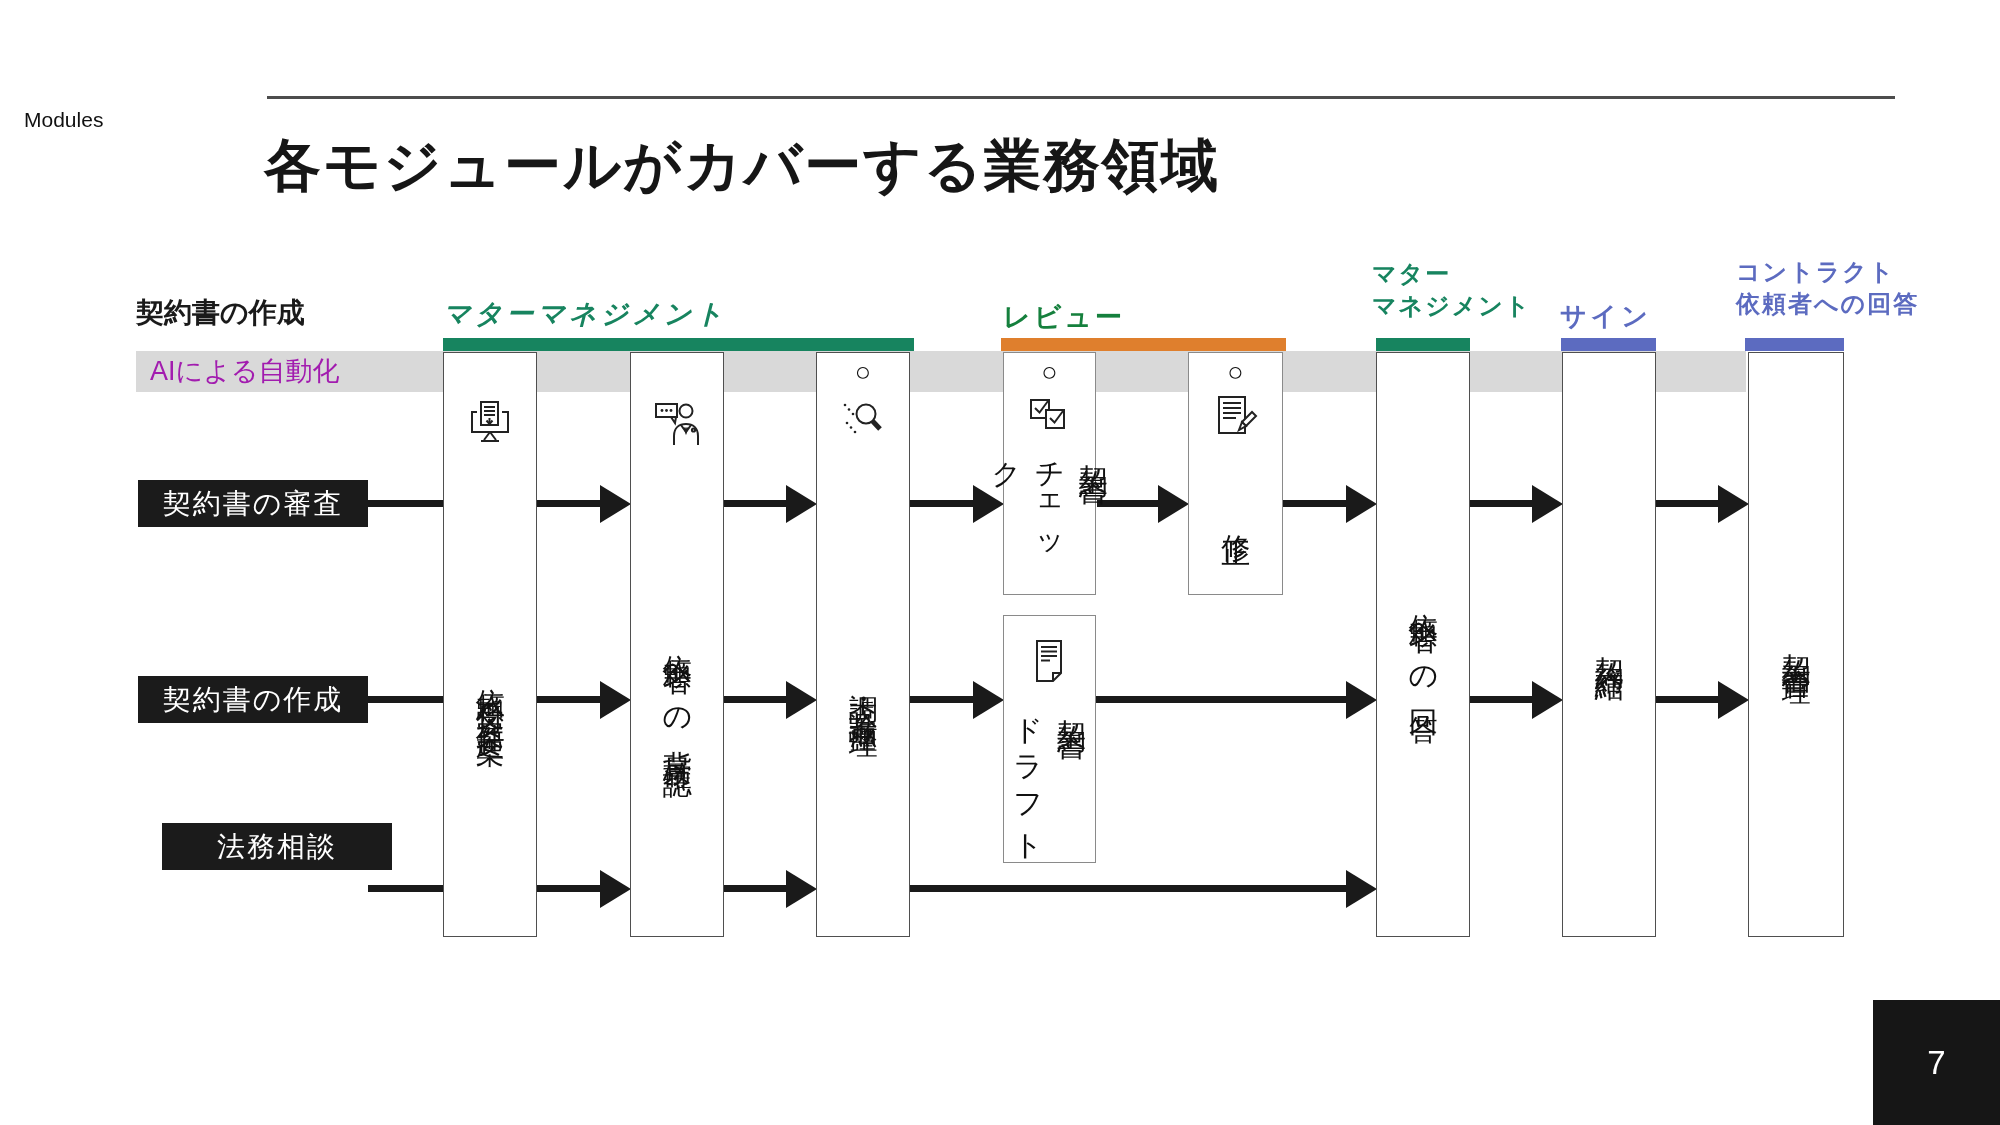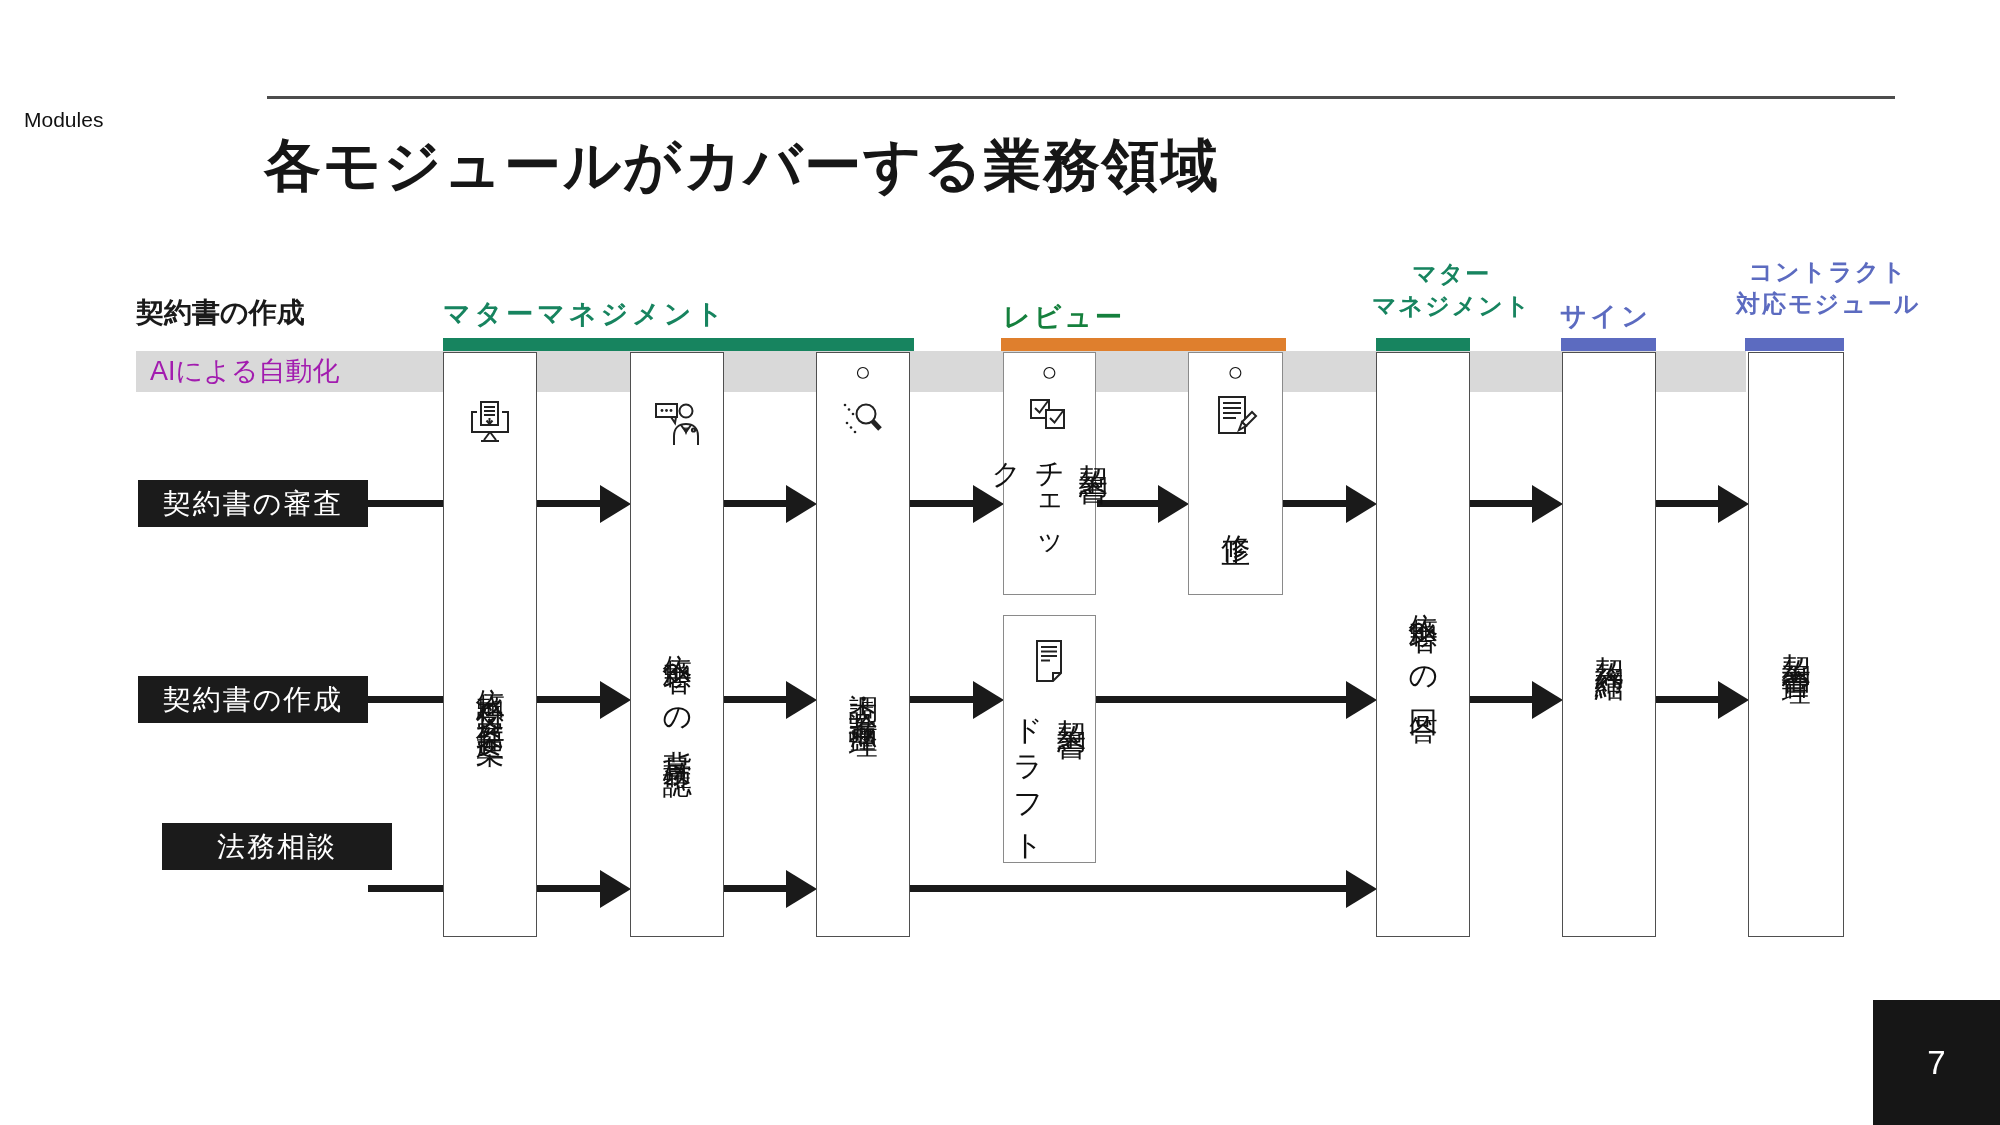--- a/index.html
+++ b/index.html
@@ -6,23 +6,23 @@
   .slide{
     position:relative; width:2000px; height:1125px; background:#ffffff;
     font-family:"Liberation Sans","DejaVu Sans",sans-serif; color:#1a1a1a; overflow:hidden;
   }
   
   .eyebrow{position:absolute; left:24px; top:108px; font-size:21px; color:#111;}
   .top-rule{position:absolute; left:267px; top:96px; width:1628px; height:3px; background:#4d4d4d;}
   .title{position:absolute; left:264px; top:128px; font-size:57px; font-weight:800; letter-spacing:2px; color:#161616;font-family:Liberation Mono, monospace;}
   
   .row-modules-label{position:absolute; left:136px; top:294px; font-size:28px; font-weight:700;}
-  .mod-header{position:absolute; font-weight:700; white-space:pre-line; letter-spacing:2px;text-align:center;}
+  .mod-header{position:absolute; font-weight:700; white-space:pre-line; letter-spacing:2px;}
   .mh-green{color:#17845F;} .mh-orange{color:#15803d;} .mh-blue{color:#5C6BC0;}
-  .mh1{left:443px; top:296px; font-size:27px; letter-spacing:4px;}
+  .mh1{left:443px; top:296px; font-size:27px; letter-spacing:4px;font-style:italic;}
   .mh2{left:1003px; top:299px; font-size:27px; letter-spacing:3px;}
   .mh3{left:1372px; top:258px; font-size:24px; line-height:32px;}
   .mh4{left:1560px; top:299px; font-size:26px; letter-spacing:4px;}
   .mh5{left:1736px; top:256px; font-size:24px; line-height:32px;}
   
   .bar{position:absolute; top:338px; height:13px;}
   .bar-green{background:#17845F;} .bar-orange{background:#DF7F2D;} .bar-blue{background:#5C6BC0;}
   .bar1{left:443px; width:471px;}
   .bar2{left:1001px; width:285px;}
   .bar3{left:1376px; width:94px;}
@@ -75,21 +75,21 @@
   <div class="top-rule"></div>
   <div class="title">各モジュールがカバーする業務領域</div>
 
   <div class="row-modules-label">契約書の作成</div>
   <div class="mod-header mh-green mh1">マターマネジメント</div>
   <div class="mod-header mh-orange mh2">レビュー</div>
   <div class="mod-header mh-green mh3">マター
 マネジメント</div>
   <div class="mod-header mh-blue mh4">サイン</div>
   <div class="mod-header mh-blue mh5">コントラクト
-対応モジュール</div>
+依頼者への回答</div>
 
   <div class="bar bar-green  bar1"></div>
   <div class="bar bar-orange bar2"></div>
   <div class="bar bar-green  bar3"></div>
   <div class="bar bar-blue   bar4"></div>
   <div class="bar bar-blue   bar5"></div>
 
   <div class="ai-band">
     <div class="ai-band-label">AIによる自動化</div>
   </div>

